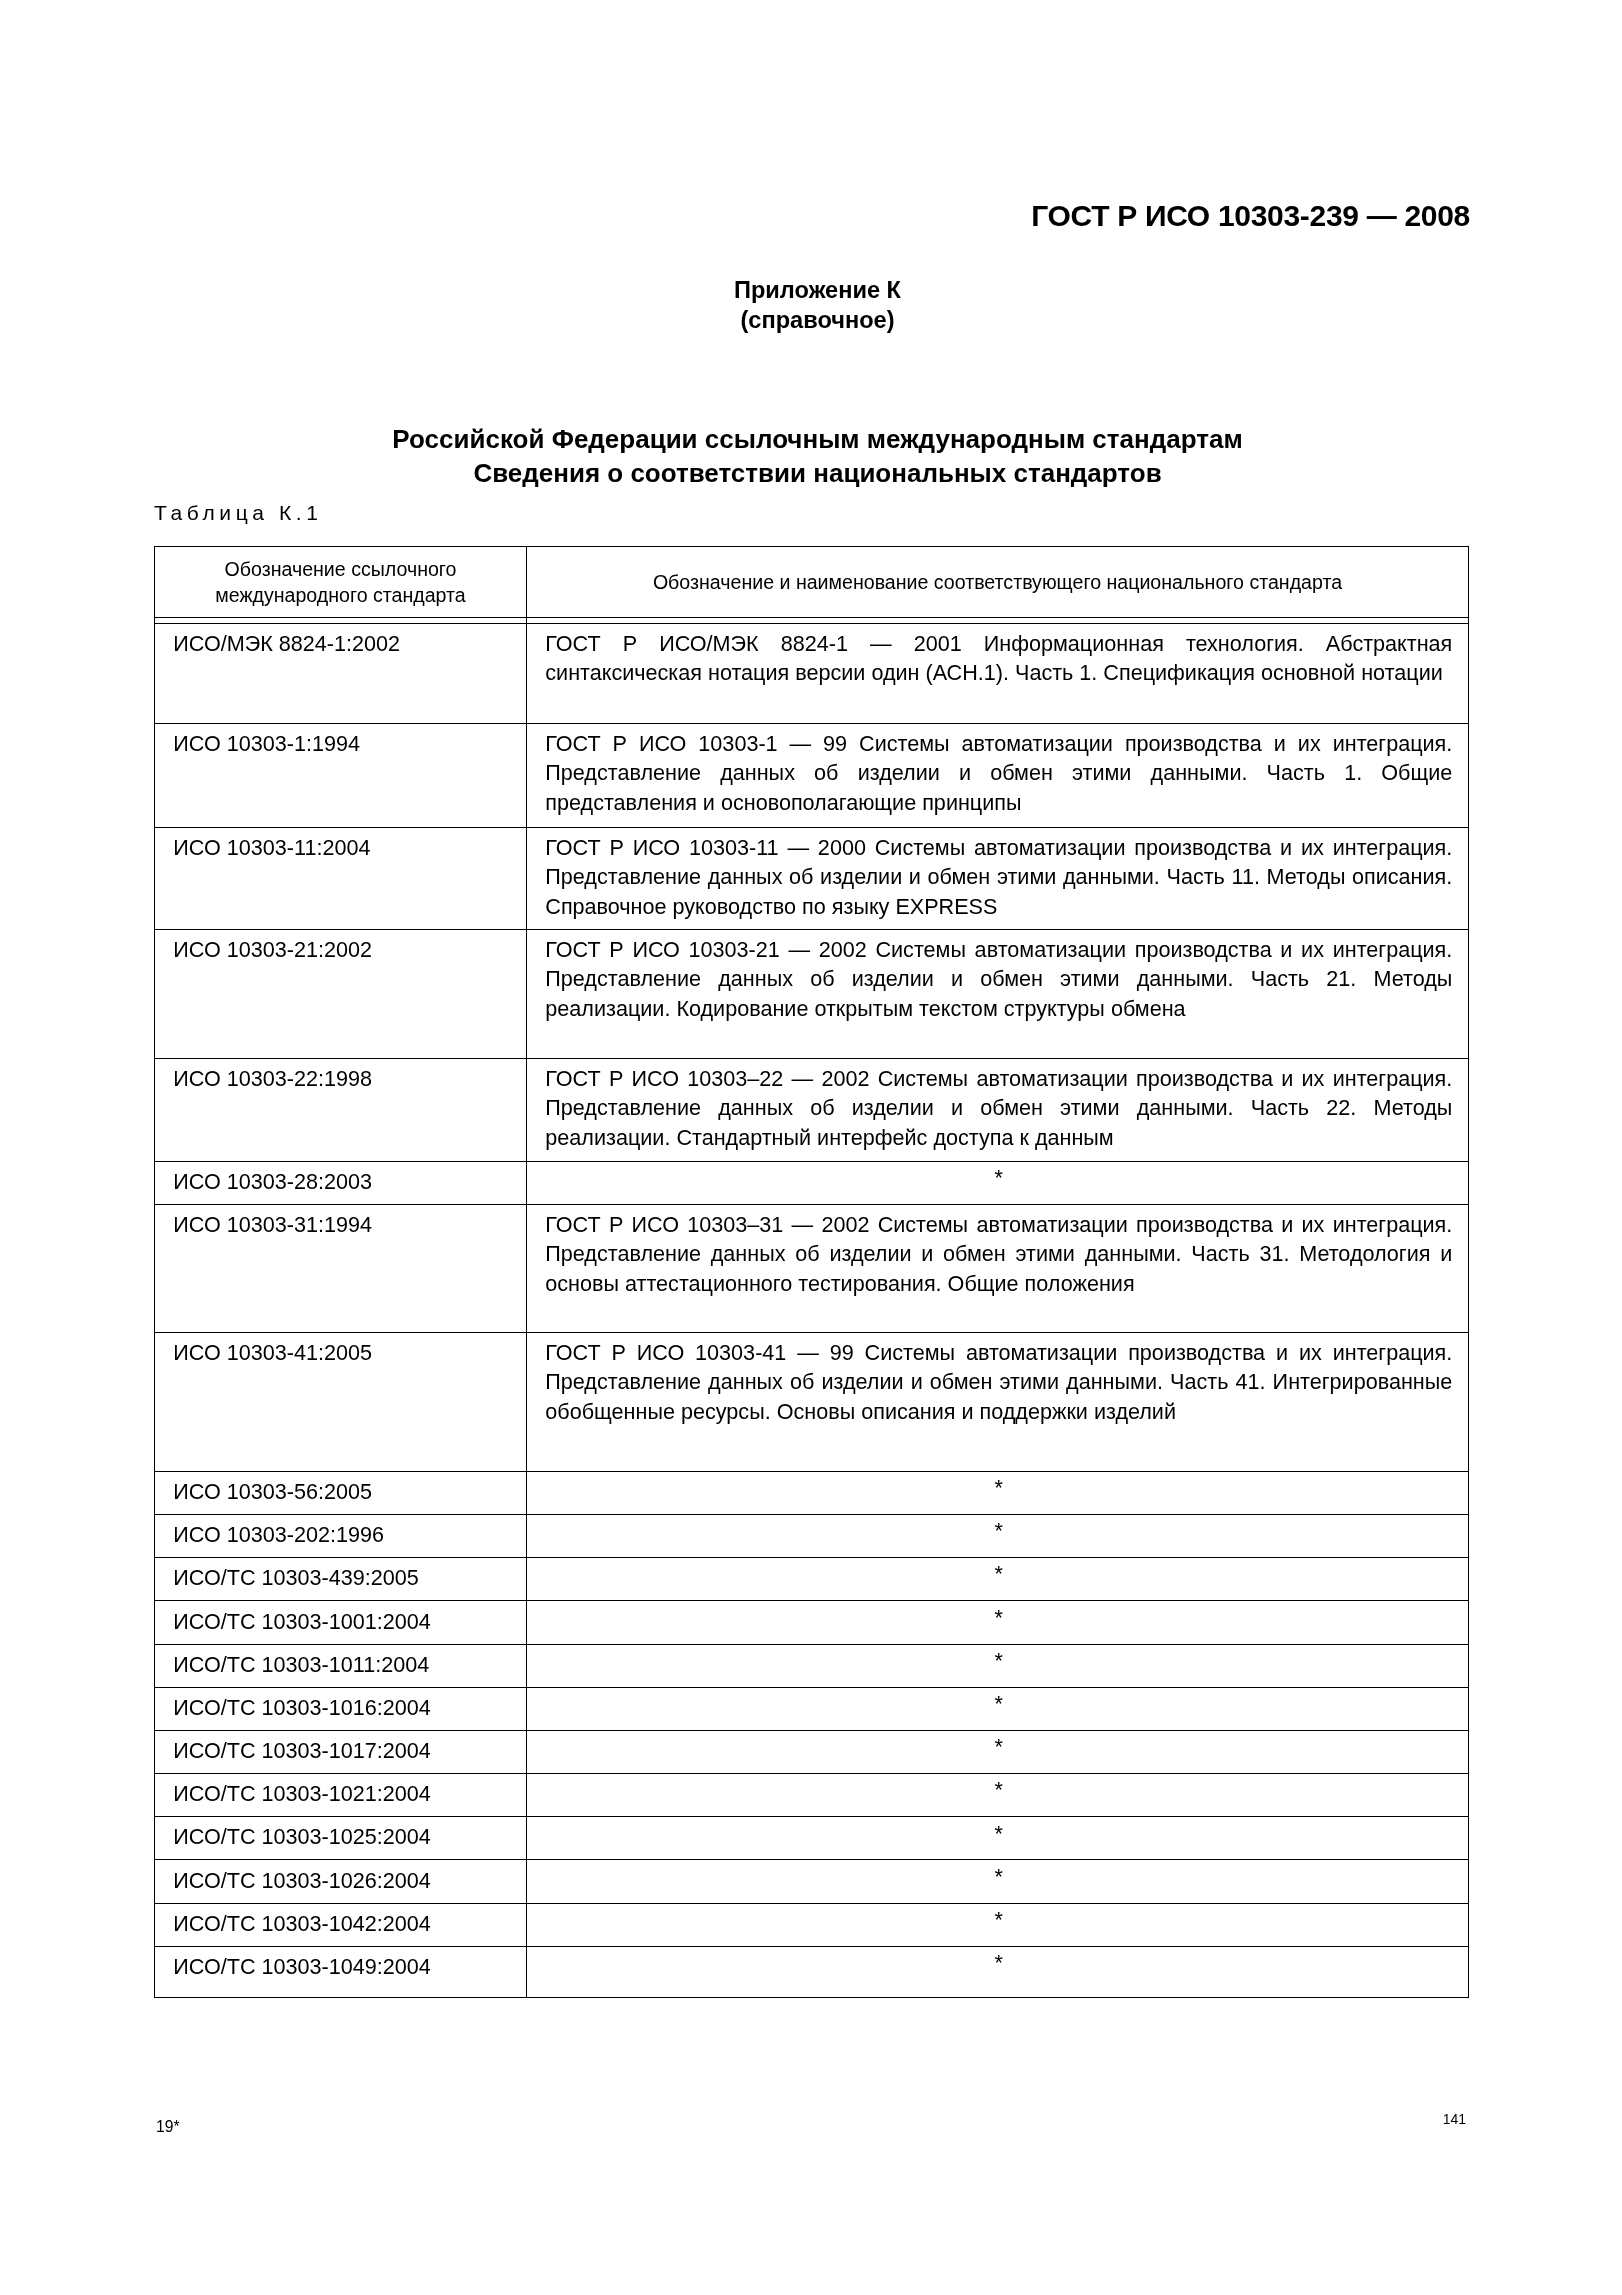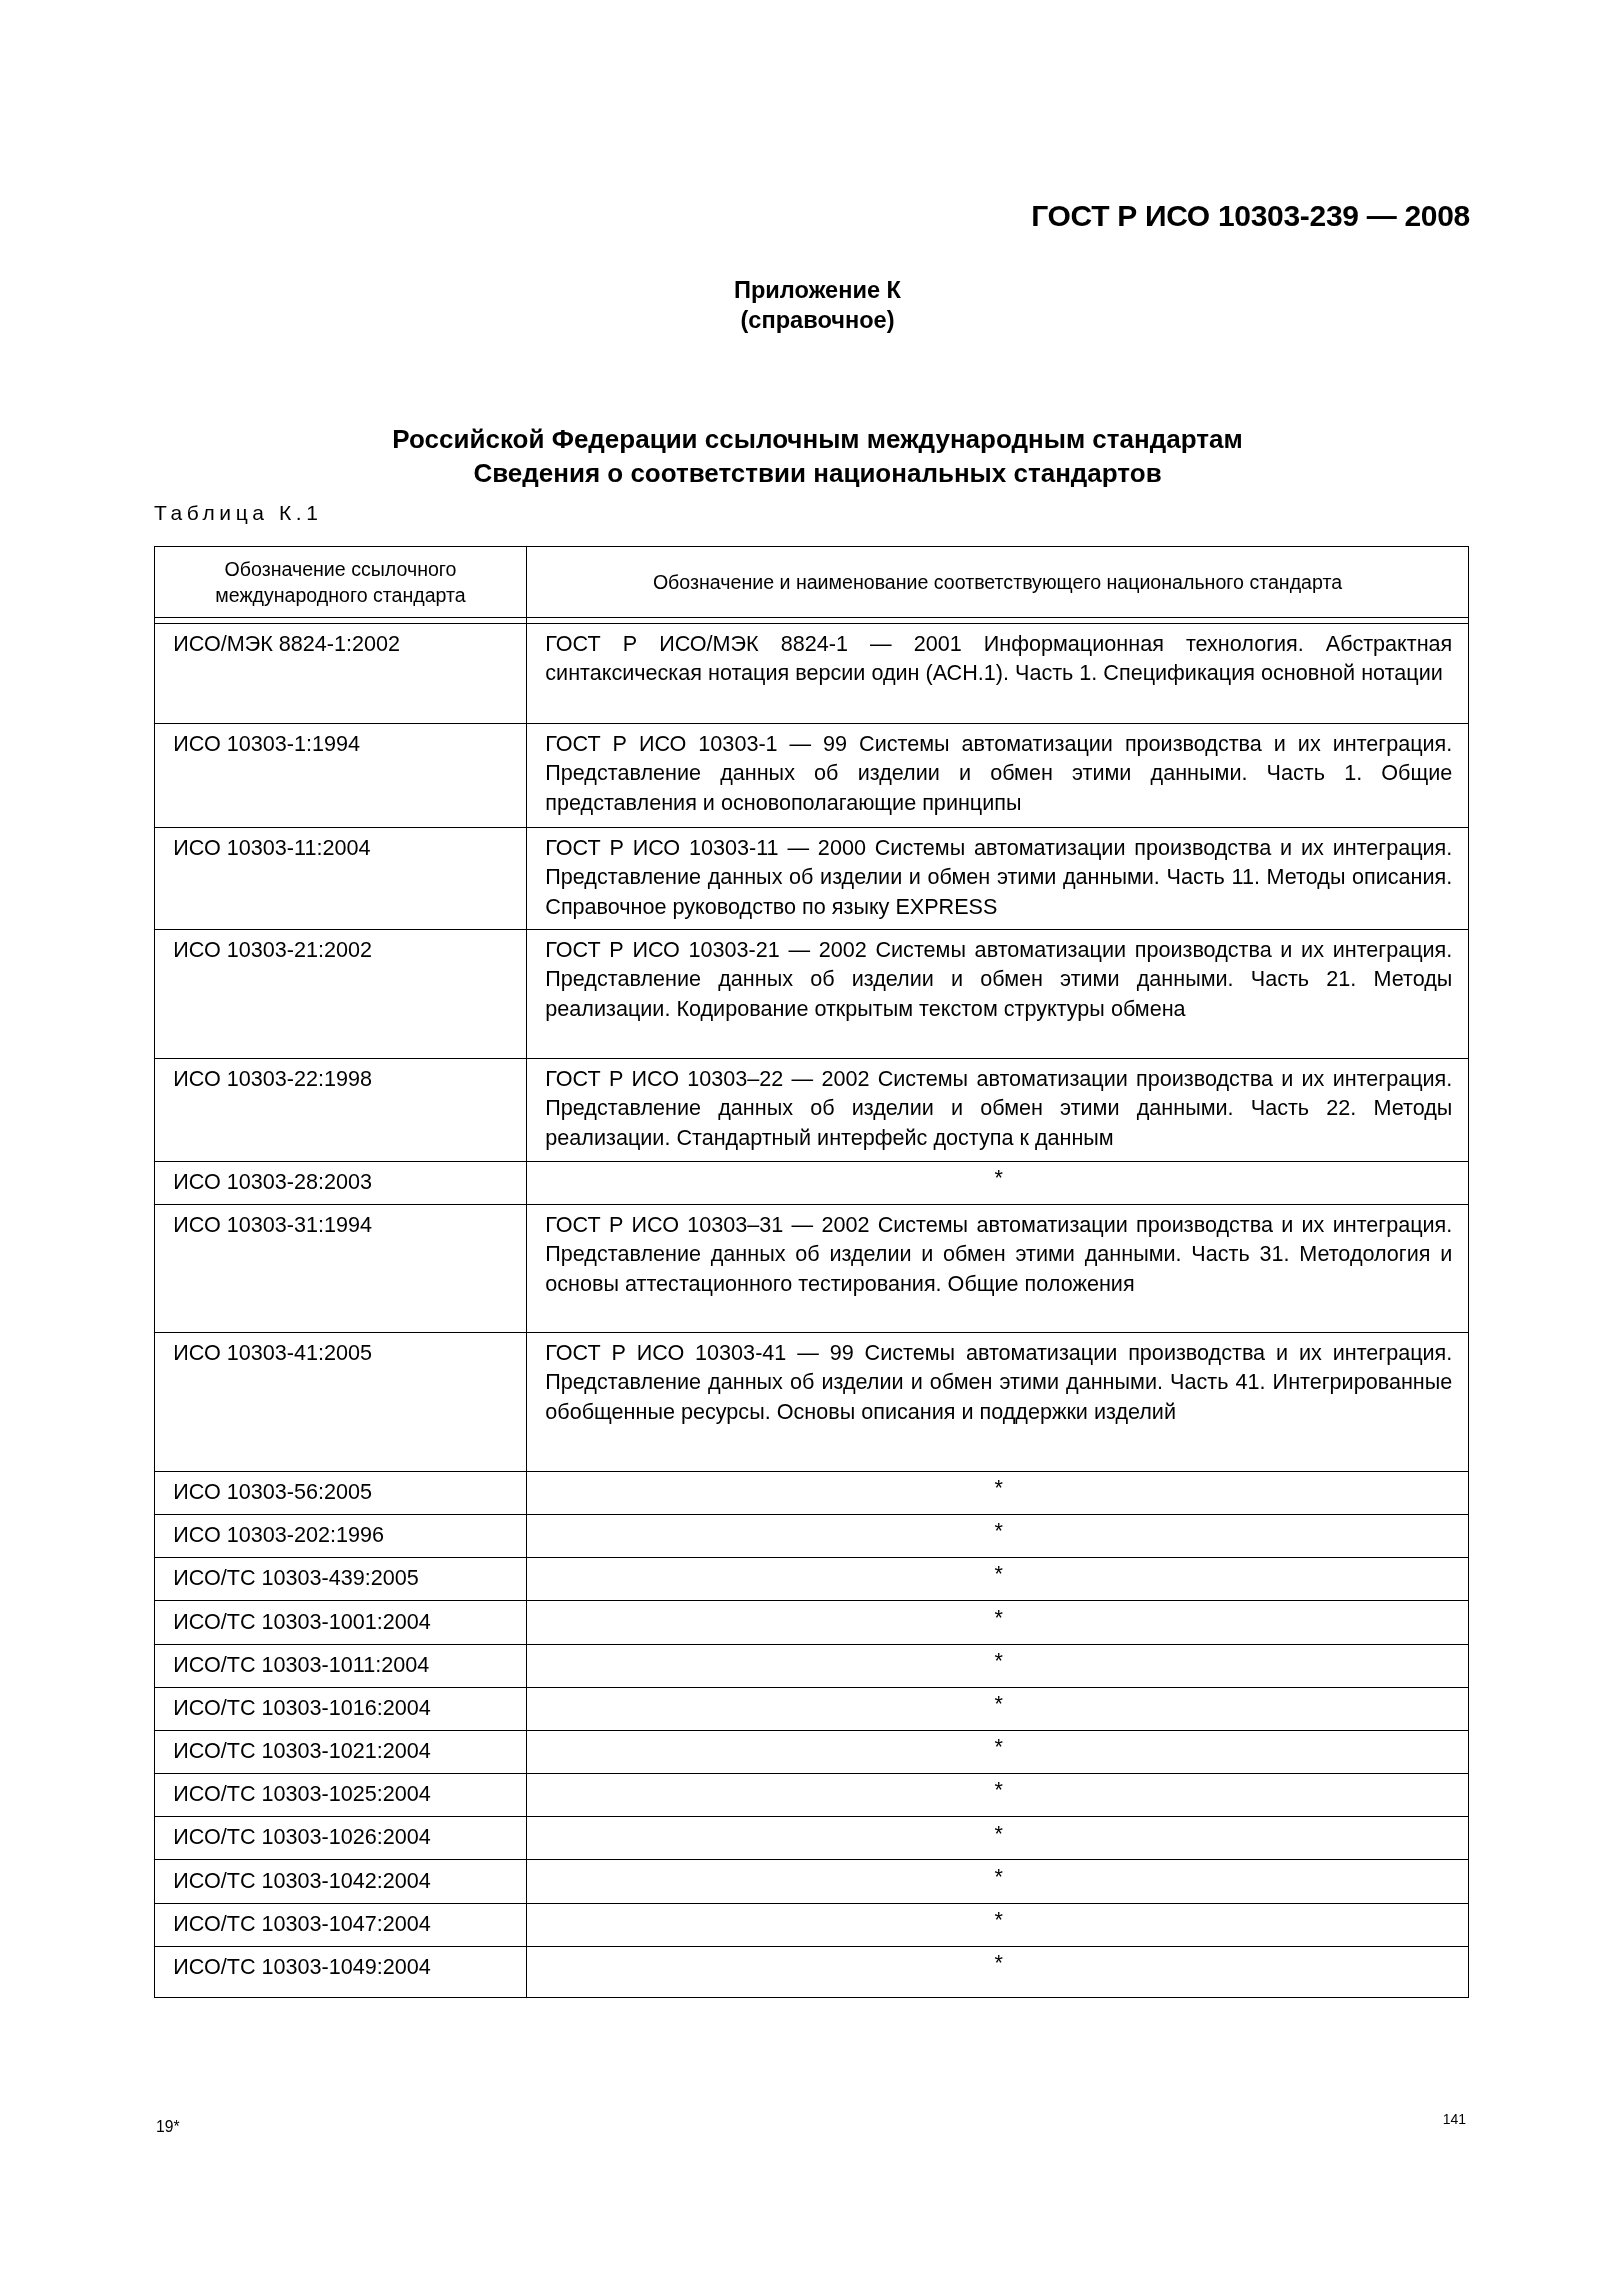--- a/index.html
+++ b/index.html
@@ -129,39 +129,39 @@
     </tr>
     <tr class="single">
       <td class="intl">ИСО/ТС 10303-1011:2004</td>
       <td class="natl star">*</td>
     </tr>
     <tr class="single">
       <td class="intl">ИСО/ТС 10303-1016:2004</td>
       <td class="natl star">*</td>
     </tr>
     <tr class="single">
+      <td class="intl">ИСО/ТС 10303-1017:2004</td>
+      <td class="natl star">*</td>
+    </tr>
+    <tr class="single">
       <td class="intl">ИСО/ТС 10303-1021:2004</td>
       <td class="natl star">*</td>
     </tr>
     <tr class="single">
       <td class="intl">ИСО/ТС 10303-1025:2004</td>
       <td class="natl star">*</td>
     </tr>
     <tr class="single">
       <td class="intl">ИСО/ТС 10303-1026:2004</td>
       <td class="natl star">*</td>
     </tr>
     <tr class="single">
       <td class="intl">ИСО/ТС 10303-1042:2004</td>
       <td class="natl star">*</td>
     </tr>
-    <tr class="single">
-      <td class="intl">ИСО/ТС 10303-1047:2004</td>
-      <td class="natl star">*</td>
-    </tr>
     <tr class="single" style="height:51px">
       <td class="intl">ИСО/ТС 10303-1049:2004</td>
       <td class="natl star">*</td>
     </tr>
   </tbody>
 </table>
 
 <div class="footer-left">19*</div>
 <div class="footer-right">141</div>
 

